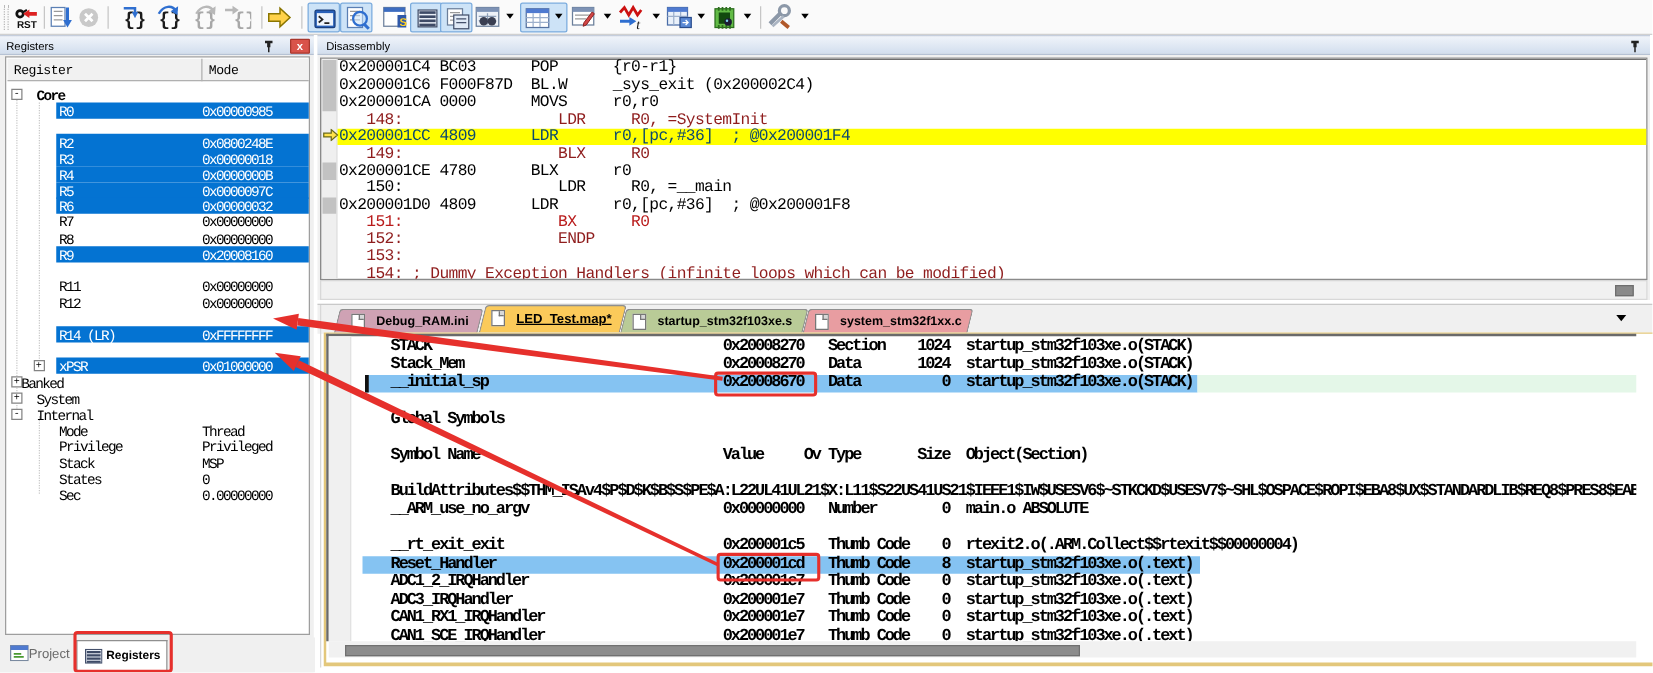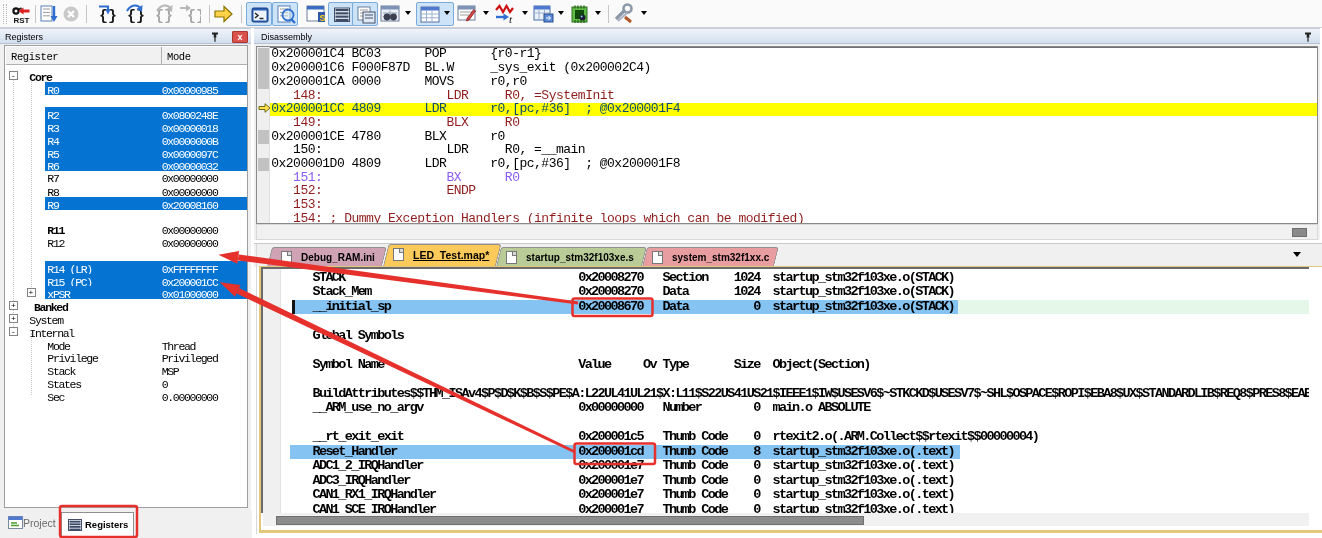--- a/index.html
+++ b/index.html
@@ -265,46 +265,41 @@
         <div class="rrow" style="top:184.4px">
           <span class="rlab" style="left:42.3px;font-weight:normal">R8</span>
           <span class="rval">0x00000000</span>
         </div>
         <div class="rrow sel" style="top:197.2px">
           <div class="selband"></div>
           <span class="rlab" style="left:42.3px;font-weight:normal">R9</span>
           <span class="rval">0x20008160</span>
         </div>
         <div class="rrow" style="top:222.8px">
-          <span class="rlab" style="left:42.3px;font-weight:bold">R11</span>
+          <span class="rlab" style="left:42.3px;font-weight:normal">R11</span>
           <span class="rval">0x00000000</span>
         </div>
         <div class="rrow" style="top:235.6px">
           <span class="rlab" style="left:42.3px;font-weight:normal">R12</span>
           <span class="rval">0x00000000</span>
         </div>
         <div class="rrow sel" style="top:261.2px">
           <div class="selband"></div>
           <span class="rlab" style="left:42.3px;font-weight:normal">R14 (LR)</span>
           <span class="rval">0xFFFFFFFF</span>
         </div>
-        <div class="rrow sel" style="top:274.0px">
-          <div class="selband"></div>
-          <span class="rlab" style="left:42.3px;font-weight:normal">R15 (PC)</span>
-          <span class="rval">0x200001CC</span>
-        </div>
         <div class="rrow sel" style="top:286.8px">
           <div class="selband"></div>
           <div class="exp" style="left:21.5px;top:1.5px">+</div>
           <span class="rlab" style="left:42.3px;font-weight:normal">xPSR</span>
           <span class="rval">0x01000000</span>
         </div>
         <div class="rrow" style="top:299.6px">
           <div class="exp" style="left:4px;top:1.5px">+</div>
-          <span class="rlab" style="left:29px;font-weight:bold">Banked</span>
+          <span class="rlab" style="left:12px;font-weight:normal">Banked</span>
         </div>
         <div class="rrow" style="top:312.4px">
           <div class="exp" style="left:4px;top:1.5px">+</div>
           <span class="rlab" style="left:24.3px;font-weight:normal">System</span>
         </div>
         <div class="rrow" style="top:325.2px">
           <div class="exp" style="left:4px;top:1.5px">-</div>
           <span class="rlab" style="left:24.3px;font-weight:normal">Internal</span>
         </div>
         <div class="rrow" style="top:350.8px">
@@ -371,21 +366,21 @@
     </svg>
     <pre class="abs" style="left:14.2px;top:0.4px;font-size:13px;letter-spacing:-0.5px;line-height:13.7px"><span style="color:#000">0x200001C4 BC03      POP      {r0-r1}</span>
 <span style="color:#000">0x200001C6 F000F87D  BL.W     _sys_exit (0x200002C4)</span>
 <span style="color:#000">0x200001CA 0000      MOVS     r0,r0</span>
 <span style="color:#8f1d1d">   148:                 LDR     R0, =SystemInit</span>
 <span style="color:#0c4a6e">0x200001CC 4809      LDR      r0,[pc,#36]  ; @0x200001F4</span>
 <span style="color:#8f1d1d">   149:                 BLX     R0</span>
 <span style="color:#000">0x200001CE 4780      BLX      r0</span>
 <span style="color:#000000">   150:                 LDR     R0, =__main</span>
 <span style="color:#000">0x200001D0 4809      LDR      r0,[pc,#36]  ; @0x200001F8</span>
-<span style="color:#8b5cf6">   151:                 BX      R0</span>
+<span style="color:#b91c1c">   151:                 BX      R0</span>
 <span style="color:#8f1d1d">   152:                 ENDP</span>
 <span style="color:#8f1d1d">   153: </span>
 <span style="color:#8f1d1d">   154: ; Dummy Exception Handlers (infinite loops which can be modified)</span></pre>
   </div>
   <div class="abs" style="left:2px;top:196px;width:1062px;height:16px;background:#f1f1f1;border:1px solid #d8d8d8">
     <div class="abs" style="left:1035px;top:2.5px;width:15px;height:9px;background:#8a8a8a;border:1px solid #6e6e6e"></div>
   </div>
 </div>
 
 <div class="abs" style="left:254px;top:240px;width:1068px;height:298px;background:#fff">

